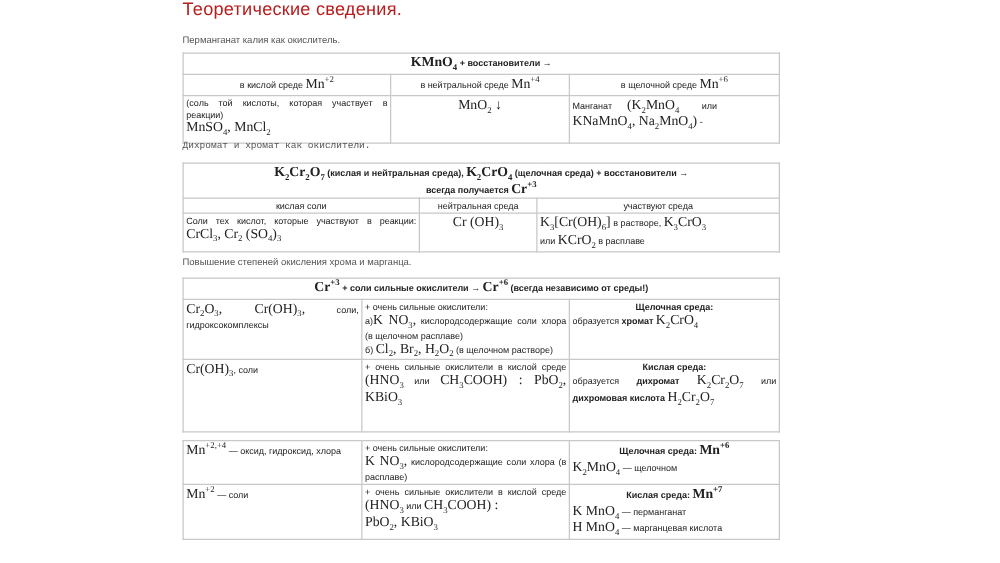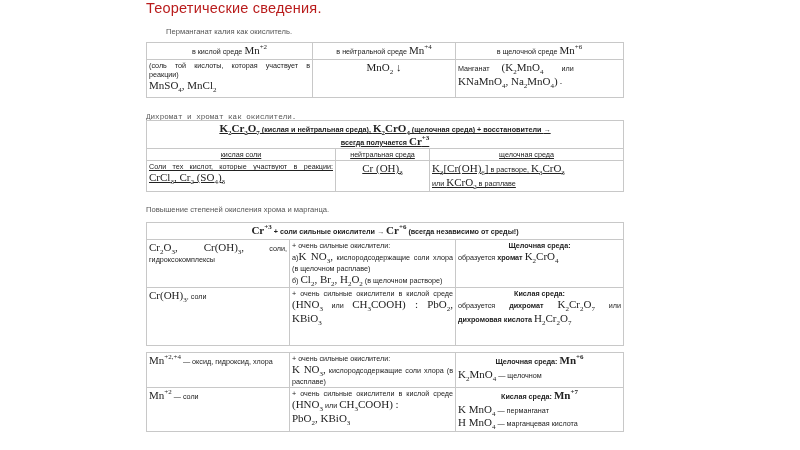--- a/index.html
+++ b/index.html
@@ -15,56 +15,59 @@
   sup { font-size:7px; line-height:0; }
   sub { font-size:7px; line-height:0; }
   b { font-weight:bold; }
   .hdr { font-weight:bold; text-align:center; }
 </style>
 </head>
 <body>
 
 <div class="title">Теоретические сведения.</div>
 
-<div class="caption" style="top:27px;margin-left:20px;">Перманганат калия как окислитель.</div>
+<div class="caption" style="top:27px;">Перманганат калия как окислитель.</div>
 <table style="top:42px;">
   <colgroup>
       <col style="width:166px">
       <col style="width:143px">
       <col style="width:168px">
     </colgroup>
   <tbody>
+      <tr>
+    <td colspan="3" class="hdr"><span class="m">KMnO<sub>4</sub></span><span> + восстановители </span>→</td>
+  </tr>
   <tr>
     <td class="c"><span>в кислой среде </span><span class="m">Mn<sup>+2</sup></span></td>
     <td class="c"><span>в нейтральной среде </span><span class="m">Mn<sup>+4</sup></span></td>
     <td class="c"><span>в щелочной среде </span><span class="m">Mn<sup>+6</sup></span></td>
   </tr>
   <tr style="height:38px;">
     <td class="j"><span>(соль той кислоты, которая участвует в реакции)</span><br><span class="m">MnSO<sub>4</sub>, MnCl<sub>2</sub></span></td>
     <td class="c"><span class="m">MnO<sub>2</sub> ↓</span></td>
     <td><span>Манганат</span>&nbsp;&nbsp;&nbsp;&nbsp;&nbsp;&nbsp;<span class="m">(K<sub>2</sub>MnO<sub>4</sub></span>&nbsp;&nbsp;&nbsp;&nbsp;&nbsp;&nbsp;&nbsp;&nbsp;&nbsp;<span>или</span><br><span class="m">KNaMnO<sub>4</sub>, Na<sub>2</sub>MnO<sub>4</sub>)</span> -</td>
   </tr>
 </tbody>
   </table>
 
 <div class="caption" style="top:113px;font-family:Liberation Mono, monospace;">Дихромат и хромат как окислители.</div>
-<table style="top:120px;text-decoration:underline;">
+<table style="top:130px;">
   <colgroup>
       <col style="width:189px">
       <col style="width:94px">
       <col style="width:194px">
     </colgroup>
   <tbody>
       <tr>
     <td colspan="3" class="hdr" style="line-height:1.15;"><span class="m">K<sub>2</sub>Cr<sub>2</sub>O<sub>7</sub></span><span> (кислая и нейтральная среда), </span><span class="m">K<sub>2</sub>CrO<sub>4</sub></span><span> (щелочная среда) + восстановители </span>→<br><span>всегда получается </span><span class="m">Cr<sup>+3</sup></span></td>
   </tr>
   <tr>
     <td class="c">кислая соли</td>
     <td class="c">нейтральная среда</td>
-    <td class="c">щелочная среда</td>
+    <td class="c">участвуют среда</td>
   </tr>
   <tr>
     <td class="j"><span>Соли тех кислот, которые участвуют в реакции: </span><span class="m">CrCl<sub>3</sub>, Cr<sub>2</sub> (SO<sub>4</sub>)<sub>3</sub></span></td>
     <td class="c"><span class="m">Cr (OH)<sub>3</sub></span></td>
     <td><span class="m">K<sub>3</sub>[Cr(OH)<sub>6</sub>]</span><span> в растворе, </span><span class="m">K<sub>3</sub>CrO<sub>3</sub></span><br><span>или </span><span class="m">KCrO<sub>2</sub></span><span> в расплаве</span></td>
   </tr>
 </tbody>
   </table>
 
 <div class="caption" style="top:205px;">Повышение степеней окисления хрома и марганца.</div>

